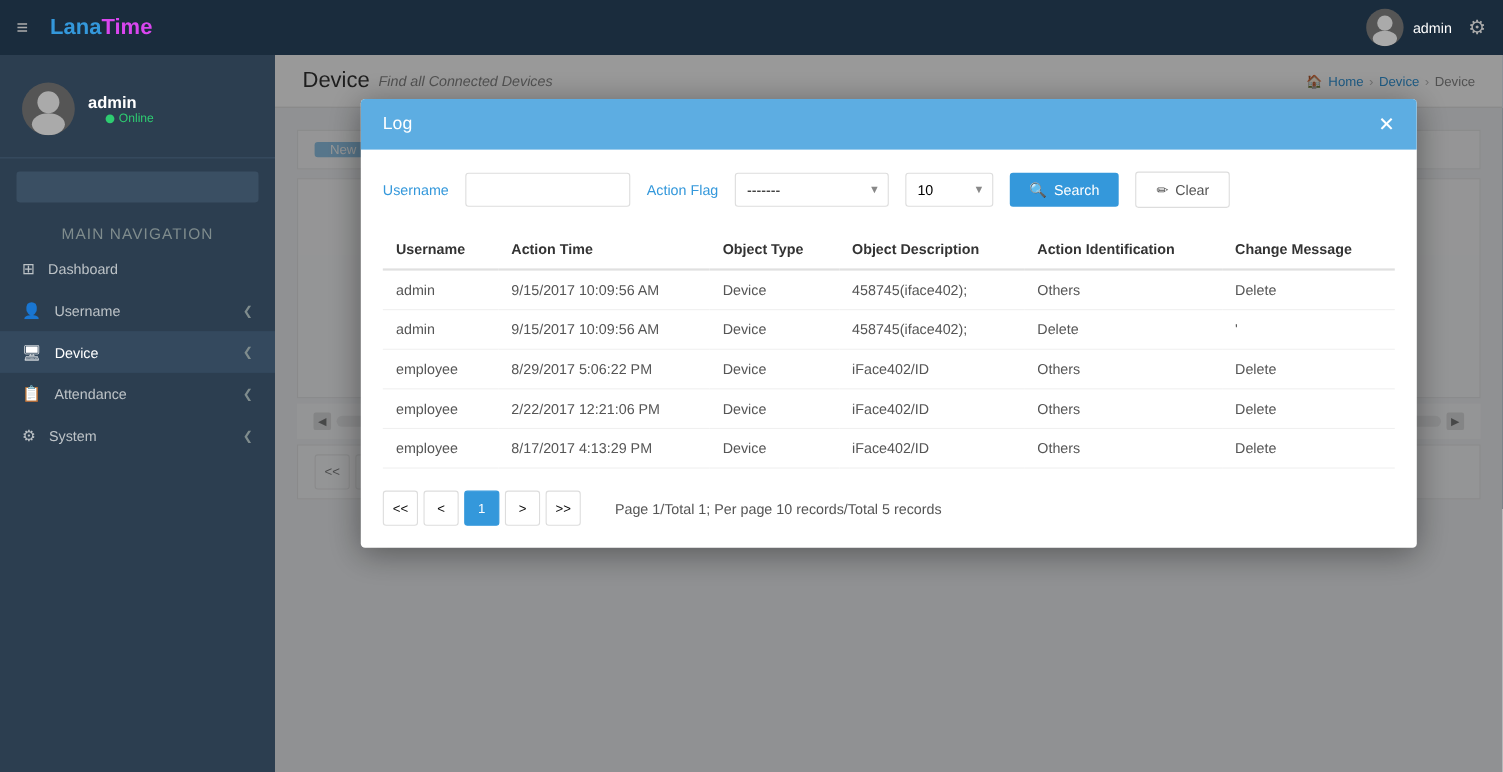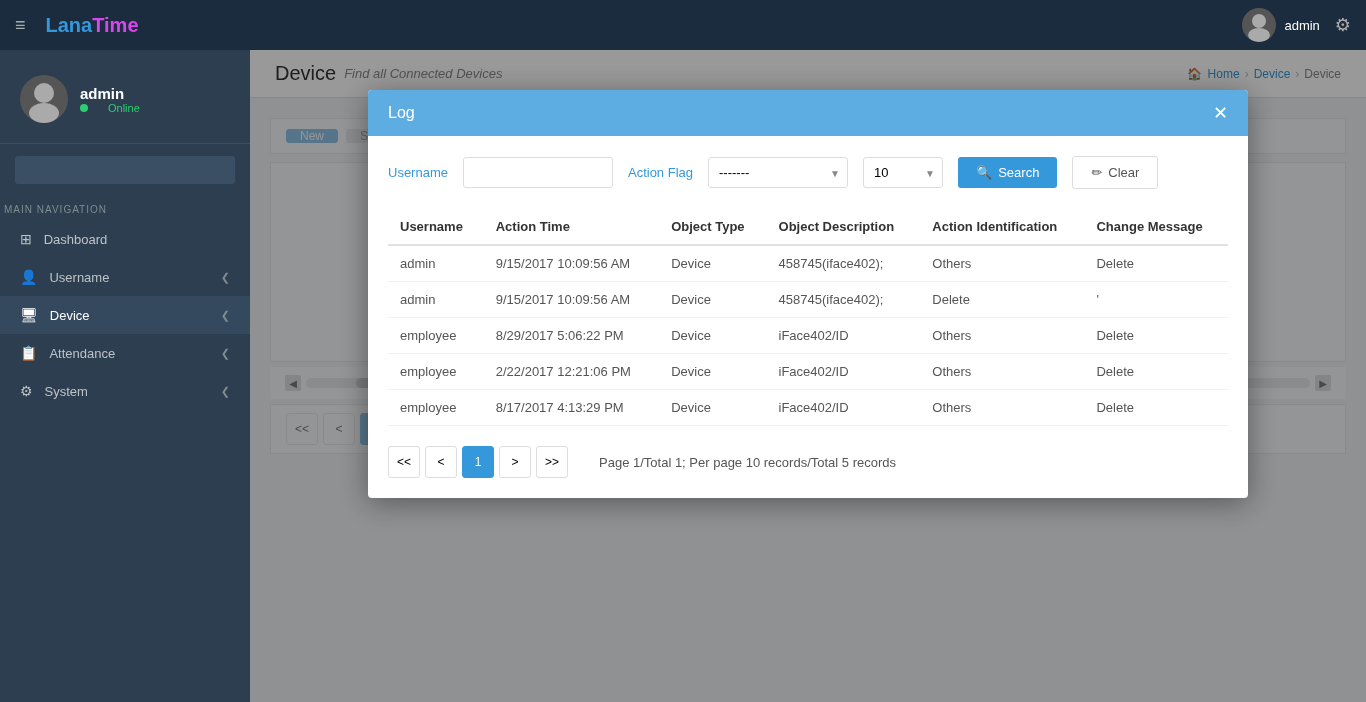--- a/index.html
+++ b/index.html
@@ -72,23 +72,24 @@
       width: 48px; height: 48px;
       border-radius: 50%;
       background: #555;
       display: flex; align-items: center; justify-content: center;
       color: #ccc;
       font-size: 22px;
     }
     .sidebar-user-info { color: white; }
     .sidebar-user-name { font-size: 15px; font-weight: bold; }
     .online-badge {
-      display: flex; align-items: center; gap: 20px;
+      display: flex; align-items: center; gap: 4px;
       font-size: 11px;
       color: #2ecc71;
+      margin-left: 16px;
     }
     .online-dot {
       width: 8px; height: 8px;
       border-radius: 50%;
       background: #2ecc71;
     }
     .sidebar-search {
       padding: 12px 15px;
     }
     .sidebar-search input {
@@ -96,24 +97,25 @@
       background: #3a4f63;
       border: none;
       color: #aaa;
       padding: 7px 10px;
       border-radius: 3px;
       font-size: 12px;
       outline: none;
     }
     .nav-section-label {
       color: #7f8c8d;
-      font-size: 10px;
+      font-size: 14px;
       letter-spacing: 1px;
-      padding: 8px 4px 5px;
+      padding: 8px 24px 5px;
       text-transform: uppercase;
+      text-align: center;
     }
     .nav-item {
       display: flex;
       align-items: center;
       justify-content: space-between;
       padding: 11px 20px;
       color: #bdc3c7;
       cursor: pointer;
       transition: background 0.2s;
     }
@@ -175,21 +177,21 @@
       z-index: 200;
       display: flex;
       align-items: flex-start;
       justify-content: center;
       padding-top: 40px;
     }
 
     
     .modal {
       background: white;
-      width: 880px;
+      width: 960px;
       max-width: 95%;
       border-radius: 4px;
       overflow: hidden;
       box-shadow: 0 5px 30px rgba(0,0,0,0.4);
     }
     .modal-header {
       background: #5dade2;
       padding: 14px 20px;
       display: flex;
       align-items: center;

